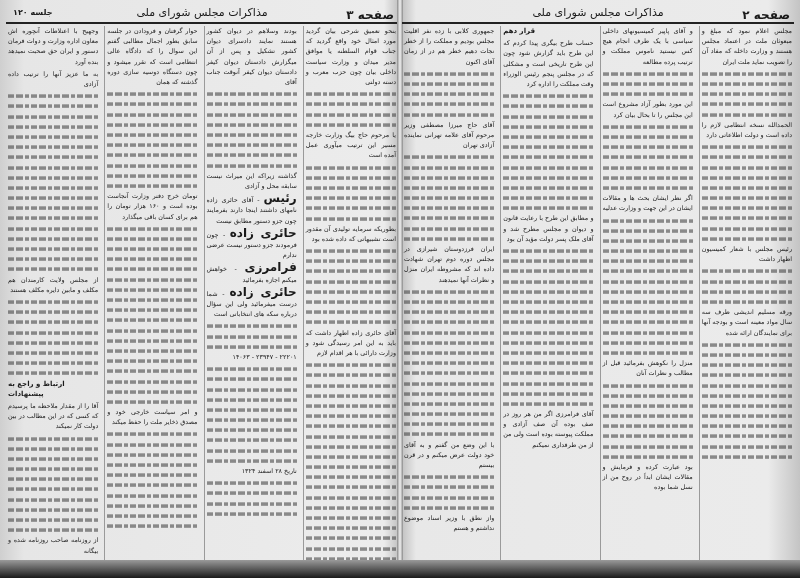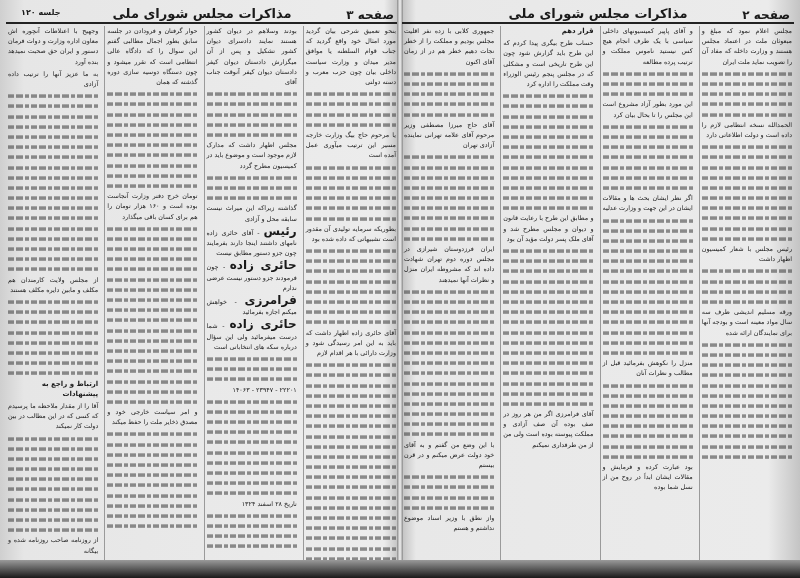--- a/index.html
+++ b/index.html
@@ -19,39 +19,39 @@
   }
   .page.left { left:6px; width:392px; }
   .page.right { left:402px; width:392px; }
   .header {
     position:absolute; top:8px; left:0; right:0; height:14px;
     border-bottom:2px solid #222;
     direction:rtl;
   }
   .header .title {
     position:absolute; left:50%; transform:translateX(-50%);
-    top:-2px; font-size:13px; font-weight:bold; white-space:nowrap;
+    top:-2px; font-size:11px; font-weight:normal; white-space:nowrap;
     background:transparent;
   }
   .header .pageno { position:absolute; right:4px; top:0; font-size:12px; font-weight:bold; }
-  .header .session { position:absolute; left:15px; top:0; font-size:8px; font-weight:bold;text-align:center; }
+  .header .session { position:absolute; left:7px; top:0; font-size:8px; font-weight:bold;text-align:center; }
   .cols {
     position:absolute; top:26px; left:0; right:0; bottom:0;
     display:flex; flex-direction:row-reverse; gap:4px;
   }
   .col {
     flex:1; direction:rtl; text-align:justify;
     font-size:6.4px; line-height:10.2px;
     overflow:hidden; padding:0 2px;
     border-left:1px solid #9a9a9a;
   }
   .col:last-child { border-left:none; }
   .col p { margin:0 0 2px 0; }
   .col .speaker { font-weight:bold; font-size:12px; }
-  .col .subhead { font-weight:bold; font-size:7px; text-align:right; }
+  .col .subhead { font-weight:bold; font-size:7px; text-align:left; }
   .fill {
     display:block; height:10.2px; margin:0;
     background:repeating-linear-gradient(90deg,#3a3a3a 0 6px,transparent 6px 8px,#3a3a3a 8px 15px,transparent 15px 17px,#3a3a3a 17px 21px,transparent 21px 23px);
     opacity:0.55; transform:scaleY(0.35);
   }
   .bottom-shadow {
     position:absolute; left:0; right:0; bottom:0; height:18px;
     background:linear-gradient(180deg,#9a9a9a,#1a1a1a);
   }
   .spine {
@@ -117,21 +117,20 @@
           <span class="fill"></span>
       </div>
 
       <div class="col">
         <p>بودند وسلاهم در دیوان کشور هستند نمایند دادسرای دیوان کشور تشکیل و پس از آن میگزارش دادستان دیوان کیفر دادستان دیوان کیفر آنوقت جناب آقای</p>
         <span class="fill"></span>
           <span class="fill"></span>
           <span class="fill"></span>
           <span class="fill"></span>
           <span class="fill"></span>
-        <p>مجلس اظهار داشت که مدارک لازم موجود است و موضوع باید در کمیسیون مطرح گردد</p>
         <span class="fill"></span>
           <span class="fill"></span>
           <span class="fill"></span>
         <p>گذاشته زیراکه این میراث نیست سابقه محل و آزادی</p>
         <p><span class="speaker">رئیس</span> - <span>آقای حائری زاده نامهای داشتند اینجا دارند بفرمایند چون جزو دستور مطابق نیست</span></p>
         <p><span class="speaker">حائری زاده</span> - <span>چون فرمودند جزو دستور نیست عرضی ندارم</span></p>
         <p><span class="speaker">فرامرزی</span> - <span>خواهش میکنم اجازه بفرمائید</span></p>
         <p><span class="speaker">حائری زاده</span> - <span>شما درست میفرمائید ولی این سؤال درباره سکه های انتخاباتی است</span></p>
         <span class="fill"></span>
           <span class="fill"></span>

